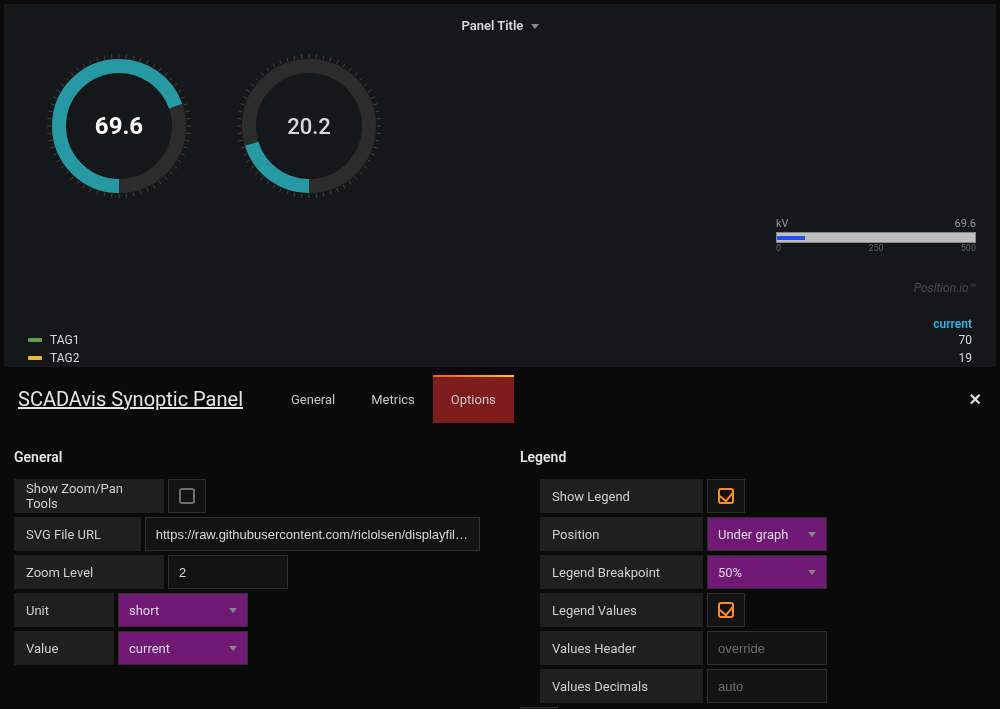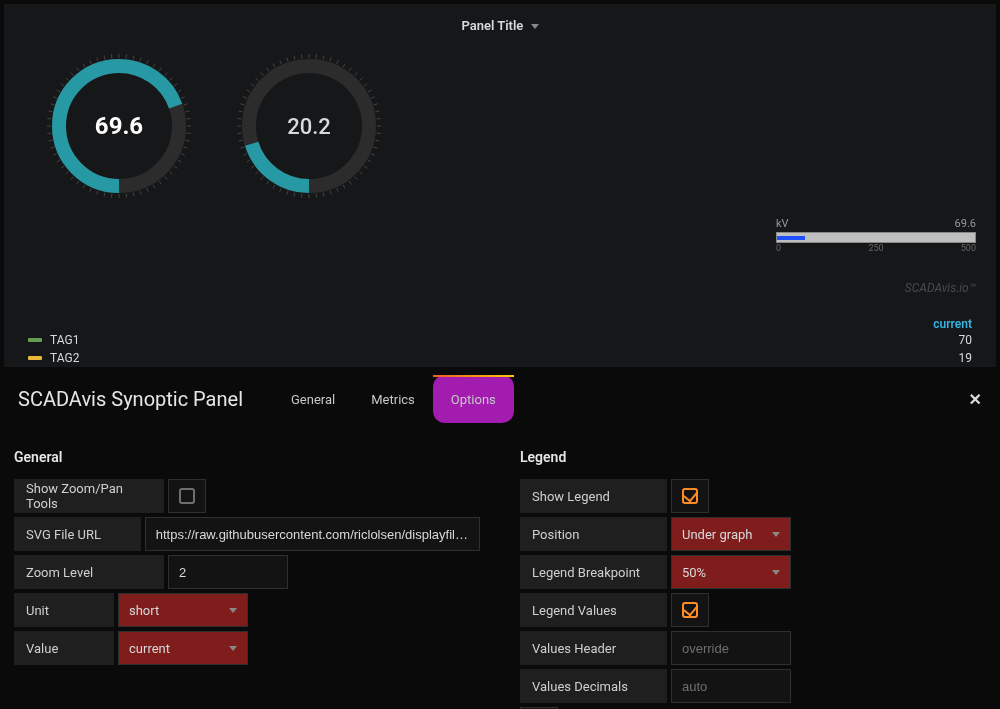--- a/index.html
+++ b/index.html
@@ -127,40 +127,40 @@
     align-items: center;
     padding: 0 18px;
     position: relative;
     height: 48px;
   }
   .editor-title {
     font-size: 20px;
     font-weight: 400;
     color: #e6e6e6;
     margin-right: 30px;
+    text-decoration: underline;
   }
   .editor-tabs {
     display: flex;
     position: relative;
     height: 100%;
     align-items: center;
   }
   .editor-tab {
     padding: 0 18px;
     font-size: 13px;
     color: #c7c7c7;
     cursor: pointer;
     height: 100%;
     display: flex;
     align-items: center;
     position: relative;
   }
   .editor-tab.active {
-    background: #a21caf;
-    border-radius: 12px;
+    background: #7f1d1d;
   }
   .editor-tab.active::before {
     content: '';
     position: absolute;
     top: 0; left: 0; right: 0;
     height: 2px;
     background: linear-gradient(90deg, #f05a28, #fbca0a);
   }
   .editor-close {
     margin-left: auto;
@@ -193,21 +193,21 @@
   .form-label {
     background: #1f1f20;
     color: #cfcfcf;
     padding: 0 12px;
     display: flex;
     align-items: center;
     width: 150px;
     font-size: 13px;
     margin-right: 4px;
   }
-  .col-right .form-label { width: 147px; }
+  .col-right .form-label { width: 163px; margin-left: 20px; }
   .form-input {
     background: #131314;
     border: 1px solid #2f2f30;
     color: #d8d9da;
     padding: 0 10px;
     font-size: 13px;
     outline: none;
     height: 100%;
   }
   .form-input::placeholder { color: #6f6f70; }
@@ -235,21 +235,21 @@
     position: absolute;
     left: 2px;
     top: -1px;
     width: 7px;
     height: 10px;
     border-right: 2.5px solid #ff8c24;
     border-bottom: 2.5px solid #ff8c24;
     transform: rotate(40deg);
   }
   .form-select-wrap {
-    background: #7f1d1d;
+    background: #701a75;
     border: 1px solid #2f2f30;
     color: #d8d9da;
     padding: 0 10px;
     display: flex;
     align-items: center;
     justify-content: space-between;
     cursor: pointer;
     width: 120px;
     font-size: 13px;
   }
@@ -420,21 +420,21 @@
       </div>
       <div class="bargraph-track">
           <div class="bargraph-fill"></div>
         </div>
       <div class="bargraph-ticks">
         <span class="bg-tick" style="left:0">0</span>
         <span class="bg-tick" style="left:50%;transform:translateX(-50%)">250</span>
         <span class="bg-tick" style="right:0">500</span>
       </div>
     </div>
-    <div class="watermark">SCADAvis.io™</div>
+    <div class="watermark">Position.io™</div>
   </div>
 
   <div class="legend">
     <div class="legend-header">current</div>
     <div class="legend-row">
       <div class="legend-left">
         <div class="legend-swatch" style="background:#629e51"></div>
         <span>TAG1</span>
       </div>
       <span>70</span>

